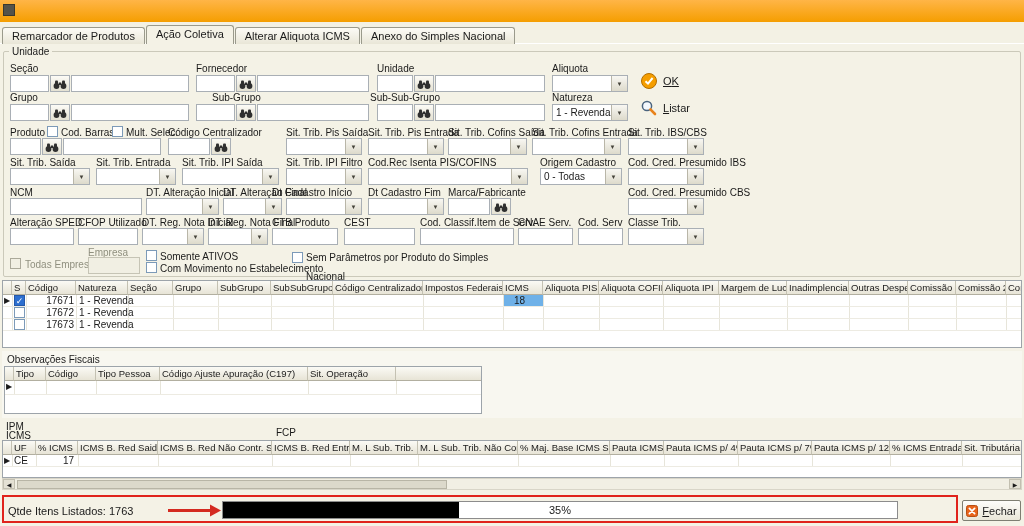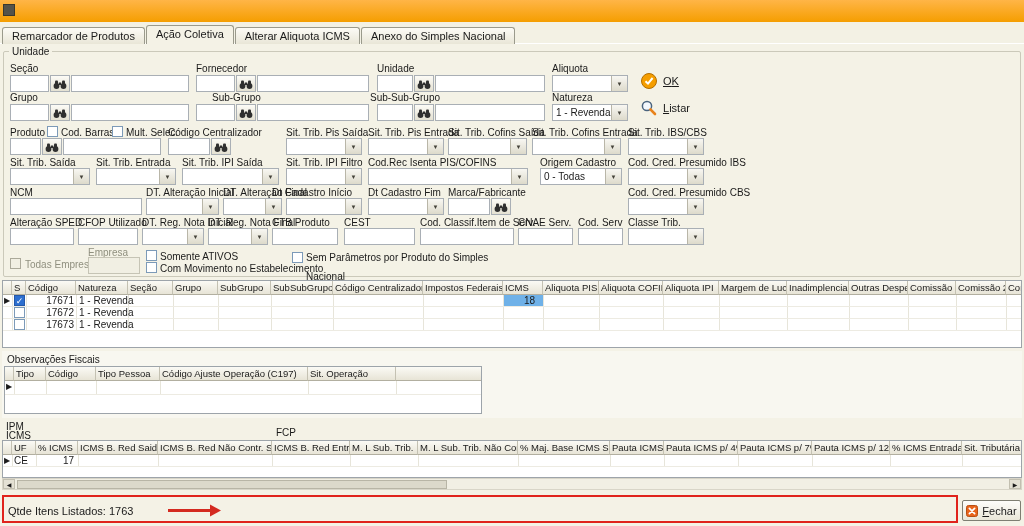--- a/index.html
+++ b/index.html
@@ -32,21 +32,21 @@
 .grid{position:absolute;background:#fff;border:1px solid #9DA4AA;overflow:hidden}
 .gh{position:absolute;top:0;height:14px;background:linear-gradient(#FBFAF5,#E7E4D6);border-right:1px solid #C4C1B2;border-bottom:1px solid #B2AFA0;font-size:9.5px;padding:1px 2px;overflow:hidden;white-space:nowrap}
 .gbody{position:absolute;left:0;background-repeat:no-repeat}
 .grow{position:absolute;left:0;width:100%;height:12px;border-bottom:1px solid #EDEBE2}
 .gcell{position:absolute;font-size:10px;white-space:nowrap;overflow:hidden;line-height:12px;top:0;height:12px}
 .rr{text-align:right}
 .indic{position:absolute;left:1px;top:1px;font-size:8px;line-height:9px}
 .gchk{position:absolute;left:11px;top:0;width:11px;height:11px;border:1px solid #7C9AB8;background:#fff}
 .gchk.on{background:#2D6FD0;border-color:#2558A8}
 .gchk.on::after{content:"\2713";color:#fff;font-size:9px;display:block;text-align:center;line-height:10px}
-.sel{background:#6FB1E8;padding-left:20px}
+.sel{background:#6FB1E8;padding-left:10px}
 .panel{position:absolute;background:#F8F7F0}
 .scroll{position:absolute;background:#F1EFE4;border:1px solid #D8D5C8;display:flex;align-items:center}
 .scroll .sb-btn{width:12px;height:10px;font-size:6px;display:flex;align-items:center;justify-content:center;background:#E4E1D4;border:1px solid #C2BFB0}
 .scroll .thumb{position:absolute;left:14px;top:1px;height:9px;width:430px;background:#DCD9CB;border:1px solid #B8B5A6}
 .statusline{position:absolute;font-size:11px;white-space:nowrap}
 .progress{position:absolute;border:1px solid #8C8C8C;background:#fff}
 .progress .fill{position:absolute;left:0;top:0;bottom:0;background:#000}
 .progress .ptext{position:absolute;width:100%;text-align:center;top:2px;font-size:11px}
 .push-btn{position:absolute;display:flex;align-items:center;justify-content:center;gap:4px;background:linear-gradient(#FDFDFA,#E9E6D8);border:1px solid #7E7E72;border-radius:2px;font-size:11px}
 .push-btn .cap{display:inline-block}
@@ -354,21 +354,21 @@
   </div>
 </div>
 
 <div class="panel" style="left:2px;top:351px;width:1020px;height:67px"></div>
 <div class="lbl" style="left:7px;top:354px">Observações Fiscais</div>
 <div class="grid" style="left:4px;top:366px;width:478px;height:48px">
   <div class="gh" style="left:0;width:9px"></div>
   <div class="gh" style="left:9px;width:32px">Tipo</div>
   <div class="gh" style="left:41px;width:50px">Código</div>
   <div class="gh" style="left:91px;width:64px">Tipo Pessoa</div>
-  <div class="gh" style="left:155px;width:148px">Código Ajuste Operação (C197)</div>
+  <div class="gh" style="left:155px;width:148px">Código Ajuste Apuração (C197)</div>
   <div class="gh" style="left:303px;width:88px">Sit. Operação</div>
   <div class="gh" style="left:391px;width:87px"></div>
   <div class="gbody" style="top:14px;width:478px;height:34px;
     background-image:linear-gradient(#E7E5DA,#E7E5DA),linear-gradient(#E7E5DA,#E7E5DA),linear-gradient(#E7E5DA,#E7E5DA),linear-gradient(#E7E5DA,#E7E5DA),linear-gradient(#E7E5DA,#E7E5DA),linear-gradient(#E7E5DA,#E7E5DA);
     background-position:9px 0,41px 0,91px 0,155px 0,303px 0,391px 0;
     background-size:1px 14px"></div>
   <div class="grow" style="top:14px;height:14px">
     <span class="indic">▶</span>
   </div>
 </div>
@@ -404,20 +404,24 @@
   </div>
 </div>
 
 <div class="scroll" style="left:2px;top:478px;width:1020px;height:12px">
   <div class="sb-btn">◀</div>
   <div class="thumb"></div>
   <div class="sb-btn" style="position:absolute;right:0">▶</div>
 </div>
 
 <div class="statusline" style="left:8px;top:505px">Qtde Itens Listados: 1763</div>
+<div class="progress" style="left:222px;top:501px;width:676px;height:18px">
+  <div class="fill" style="width: 35%;"></div>
+  <div class="ptext">35%</div>
+</div>
 <div class="push-btn" style="left:962px;top:500px;width:59px;height:21px">
   <svg width="12" height="12" viewBox="0 0 12 12">
         <use href="#xic"></use>
       </svg>
   <span class="cap">Fechar</span>
 </div>
 
 <div class="ann-rect" style="left:2px;top:495px;width:956px;height:28px"></div>
 <svg class="ann" style="left:168px;top:504px" width="54" height="13" viewBox="0 0 54 13">
   <line x1="0" y1="6.5" x2="42" y2="6.5" stroke="#D42A20" stroke-width="3"></line>

